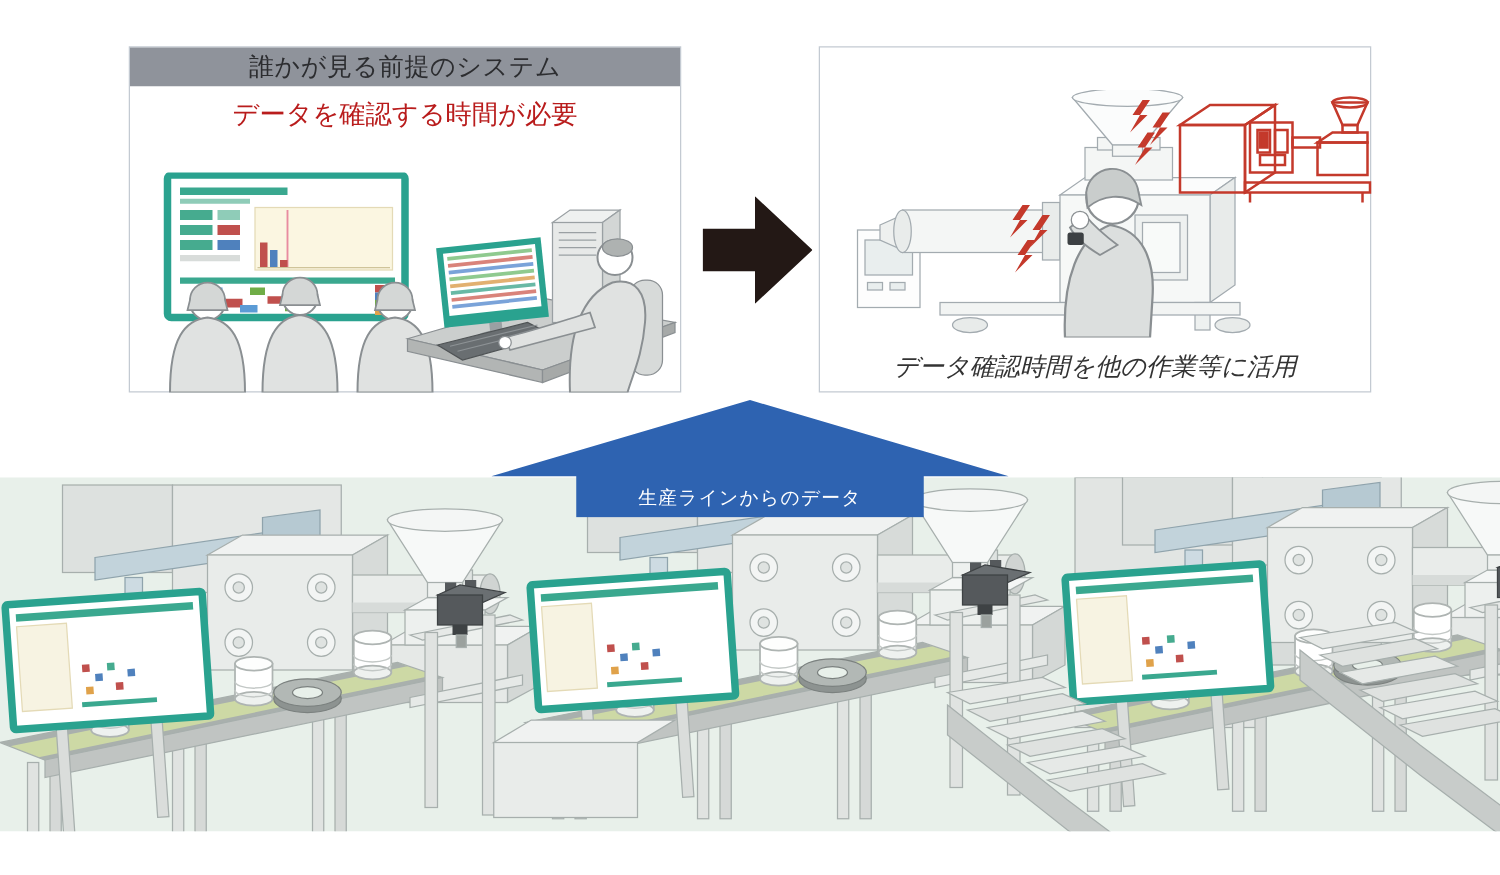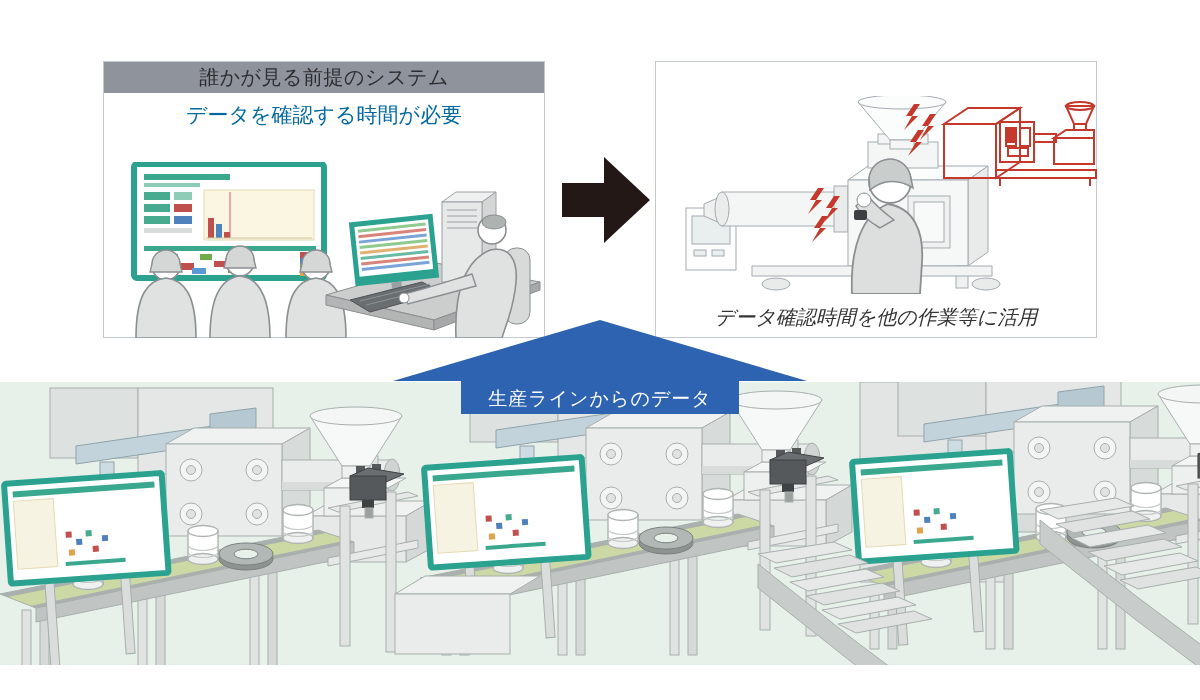--- a/index.html
+++ b/index.html
@@ -6,41 +6,41 @@
   .stage{position:relative;width:1200px;height:700px;background:#ffffff;overflow:hidden;
          font-family:"DejaVu Sans","Liberation Sans",sans-serif;color:#333;}
 
   
   .band{position:absolute;left:0;top:382px;width:1200px;height:283px;background:#e8f0ea;}
 
   .factory-svg{position:absolute;left:0;top:382px;width:1200px;height:283px;}
 
   
   .panel{position:absolute;top:37px;width:442px;height:277px;background:#ffffff;
-         border:1px solid #c3cad2;box-sizing:border-box;margin-top:24px;}
+         border:1px solid #c3cad2;box-sizing:border-box;}
   .panel.left{left:103px;}
   .panel.right{left:655px;}
   .panel-header{height:31px;line-height:31px;background:#8f939b;color:#2c2d30;
                 text-align:center;font-size:20px;letter-spacing:.5px;}
-  .panel-subtitle{margin-top:8px;text-align:center;font-size:21px;color:#0369a1;}
+  .panel-subtitle{margin-top:8px;text-align:center;font-size:21px;color:#b91c1c;}
   .panel-caption{position:absolute;left:0;right:0;bottom:6px;text-align:center;
                  font-size:20px;color:#333;background:rgba(255,255,255,.85);font-style:italic;}
   .illo{position:absolute;left:0;}
   .illo.left-illo{top:100px;width:442px;height:176px;}
   .illo.right-illo{top:34px;width:442px;height:198px;}
 
   
   .flow-arrow{position:absolute;left:562px;top:152px;width:88px;height:96px;background:#231815;
               clip-path:polygon(0px 31px,42px 31px,42px 5px,88px 48px,42px 91px,42px 65px,0px 65px);}
 
   
   .banner{position:absolute;left:393px;top:320px;width:414px;height:94px;background:#2e63b1;
           clip-path:polygon(207px 0px,414px 61px,346px 61px,346px 94px,68px 94px,68px 61px,0px 61px);
           display:flex;align-items:flex-end;justify-content:center;}
-  .banner span{color:#ffffff;font-size:19px;line-height:31px;letter-spacing:1px;}
+  .banner span{color:#ffffff;font-size:15px;line-height:31px;letter-spacing:1px;}
 </style>
 </head>
 <body>
 
 <div class="stage">
 
   <div class="band"></div>
 
   <svg class="factory-svg" viewBox="0 0 1200 283">
     <defs>

